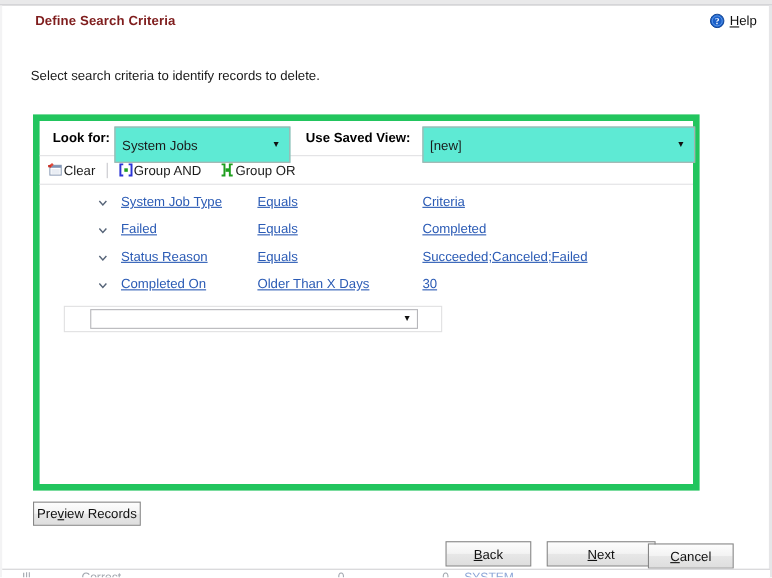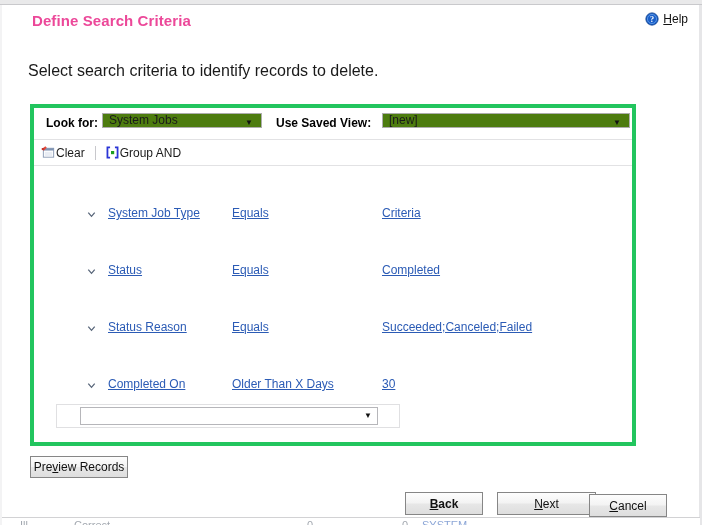--- a/index.html
+++ b/index.html
@@ -45,23 +45,23 @@
     right: 0; top: 5px;
     width: 3px; height: 520px;
     background: #e6e6e8;
   }
 
   
   #page-title {
     position: absolute;
     left: 32px;
     top: 12px;
-    font-size: 15px;
+    font-size: 12px;
     font-weight: bold;
-    color: #ec4899;
+    color: #7f1d1d;
     letter-spacing: 0.1px;
     white-space: nowrap;
   }
   #help-link {
     position: absolute;
     right: 14px;
     top: 12px;
     display: flex;
     align-items: center;
     gap: 4px;
@@ -75,34 +75,34 @@
   #help-link .help-text .mn { text-decoration: underline; }
   .help-icon {
     width: 14px; height: 14px;
     display: block;
   }
 
   #intro-text {
     position: absolute;
     left: 28px;
     top: 62px;
-    font-size: 16px;
+    font-size: 12px;
     color: #1a1a1a;
     white-space: nowrap;
   }
 
   
   #criteria-panel {
     position: absolute;
     left: 30px;
     top: 104px;
     width: 606px;
     height: 342px;
     box-sizing: border-box;
-    border: 4px solid #22c55e;
+    border: 6px solid #22c55e;
     background: #ffffff;
   }
 
   
   #lookfor-bar {
     position: relative;
     height: 32px;
     border-bottom: 1px solid #e2e2e4;
     box-sizing: border-box;
   }
@@ -113,28 +113,28 @@
     font-weight: bold;
     color: #000000;
     white-space: nowrap;
   }
   #lookfor-label { left: 12px; }
   #savedview-label { left: 242px; }
 
   .combo {
     position: absolute;
     top: 5px;
-    height: 15px;
+    height: 33px;
     box-sizing: border-box;
     border: 1px solid #adadad;
-    background: #4d7c0f;
+    background: #5eead4;
     font-size: 12px;
     color: #1a1a1a;
     display: flex;
-    align-items: flex-end;
+    align-items: center;
     cursor: default;
   }
   .combo .combo-value {
     padding-left: 6px;
     flex: 1;
     white-space: nowrap;
     overflow: hidden;
   }
   .combo .combo-arrow {
     width: 16px;
@@ -179,21 +179,20 @@
   
   #criteria-rows {
     position: relative;
     padding-top: 4px;
   }
   .crit-row {
     position: relative;
     height: 25px;
     display: flex;
     align-items: center;
-    margin-top: 32px;
   }
   .crit-chevron {
     position: absolute;
     left: 52px;
     top: 7px;
     width: 11px; height: 11px;
     cursor: pointer;
   }
   .crit-field {
     position: absolute;
@@ -285,21 +284,21 @@
     white-space: nowrap;
   }
   .btn .mn { text-decoration: underline; }
 
   #preview-records-button {
     left: 30px;
     top: 456px;
     width: 98px;
     height: 22px;
   }
-  #back-button   { left: 405px; top: 492px; width: 78px; height: 23px; font-weight: bold; }
+  #back-button   { left: 405px; top: 492px; width: 78px; height: 23px; }
   #next-button   { left: 497px; top: 492px; width: 99px; height: 23px; }
   #cancel-button { left: 589px; top: 494px; width: 78px; height: 23px; }
 
   
   #bottom-strip {
     position: absolute;
     left: 2px;
     bottom: 0;
     width: 698px;
     height: 8px;
@@ -381,38 +380,46 @@
 
       <div class="tb-btn">
         <svg class="tb-icon" viewBox="0 0 16 16">
           <path d="M5.4 2.6 H2.6 V13.4 H5.4" fill="none" stroke="#2b35d6" stroke-width="1.9"></path>
           <path d="M10.6 2.6 H13.4 V13.4 H10.6" fill="none" stroke="#2b35d6" stroke-width="1.9"></path>
           <rect x="6.4" y="6.4" width="3.4" height="3.4" fill="#1e9e1e"></rect>
         </svg>
         <span>Group AND</span>
       </div>
 
+      <div class="tb-btn" style="margin-left:8px;">
+        <svg class="tb-icon" viewBox="0 0 16 16">
+          <path d="M2.6 2.6 H5.4 V13.4 H2.6" fill="none" stroke="#1e9e1e" stroke-width="1.9"></path>
+          <path d="M13.4 2.6 H10.6 V13.4 H13.4" fill="none" stroke="#1e9e1e" stroke-width="1.9"></path>
+          <rect x="6.4" y="6.4" width="3.4" height="3.4" fill="#1e9e1e"></rect>
+        </svg>
+        <span>Group OR</span>
+      </div>
     </div>
 
     <div id="criteria-rows">
 
       <div class="crit-row">
         <svg class="crit-chevron" viewBox="0 0 12 12">
           <path d="M2.5 4 L6 8 L9.5 4" fill="none" stroke="#566478" stroke-width="1.4"></path>
         </svg>
         <span class="crit-field">System Job Type</span>
         <span class="crit-op">Equals</span>
         <span class="crit-val">Criteria</span>
       </div>
 
       <div class="crit-row">
         <svg class="crit-chevron" viewBox="0 0 12 12">
           <path d="M2.5 4 L6 8 L9.5 4" fill="none" stroke="#566478" stroke-width="1.4"></path>
         </svg>
-        <span class="crit-field">Status</span>
+        <span class="crit-field">Failed</span>
         <span class="crit-op">Equals</span>
         <span class="crit-val">Completed</span>
       </div>
 
       <div class="crit-row">
         <svg class="crit-chevron" viewBox="0 0 12 12">
           <path d="M2.5 4 L6 8 L9.5 4" fill="none" stroke="#566478" stroke-width="1.4"></path>
         </svg>
         <span class="crit-field">Status Reason</span>
         <span class="crit-op">Equals</span>

